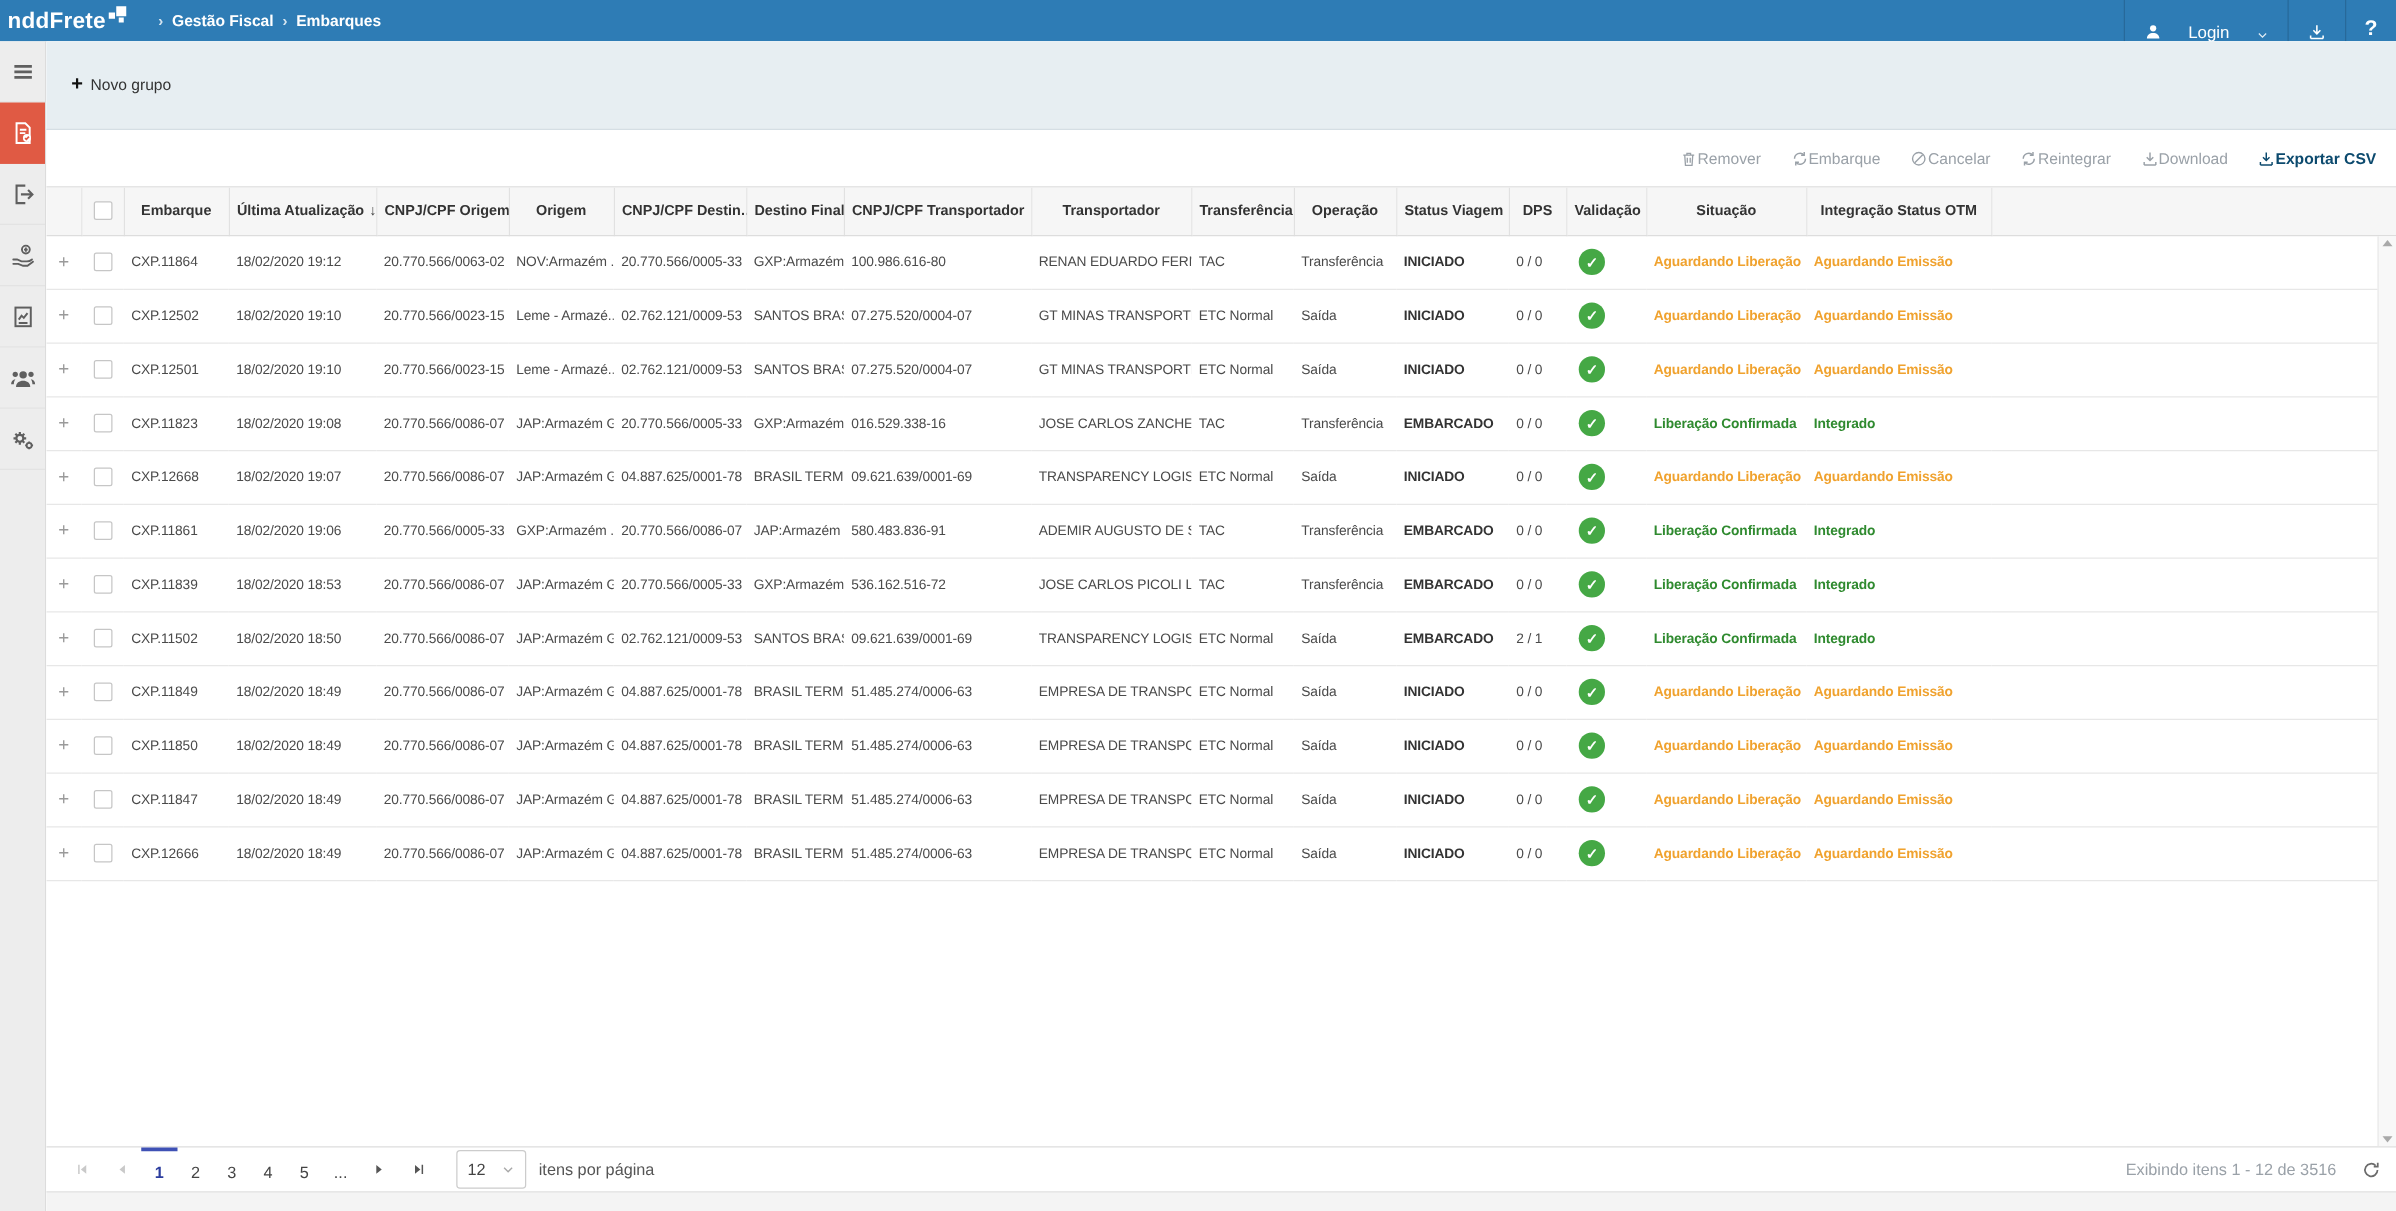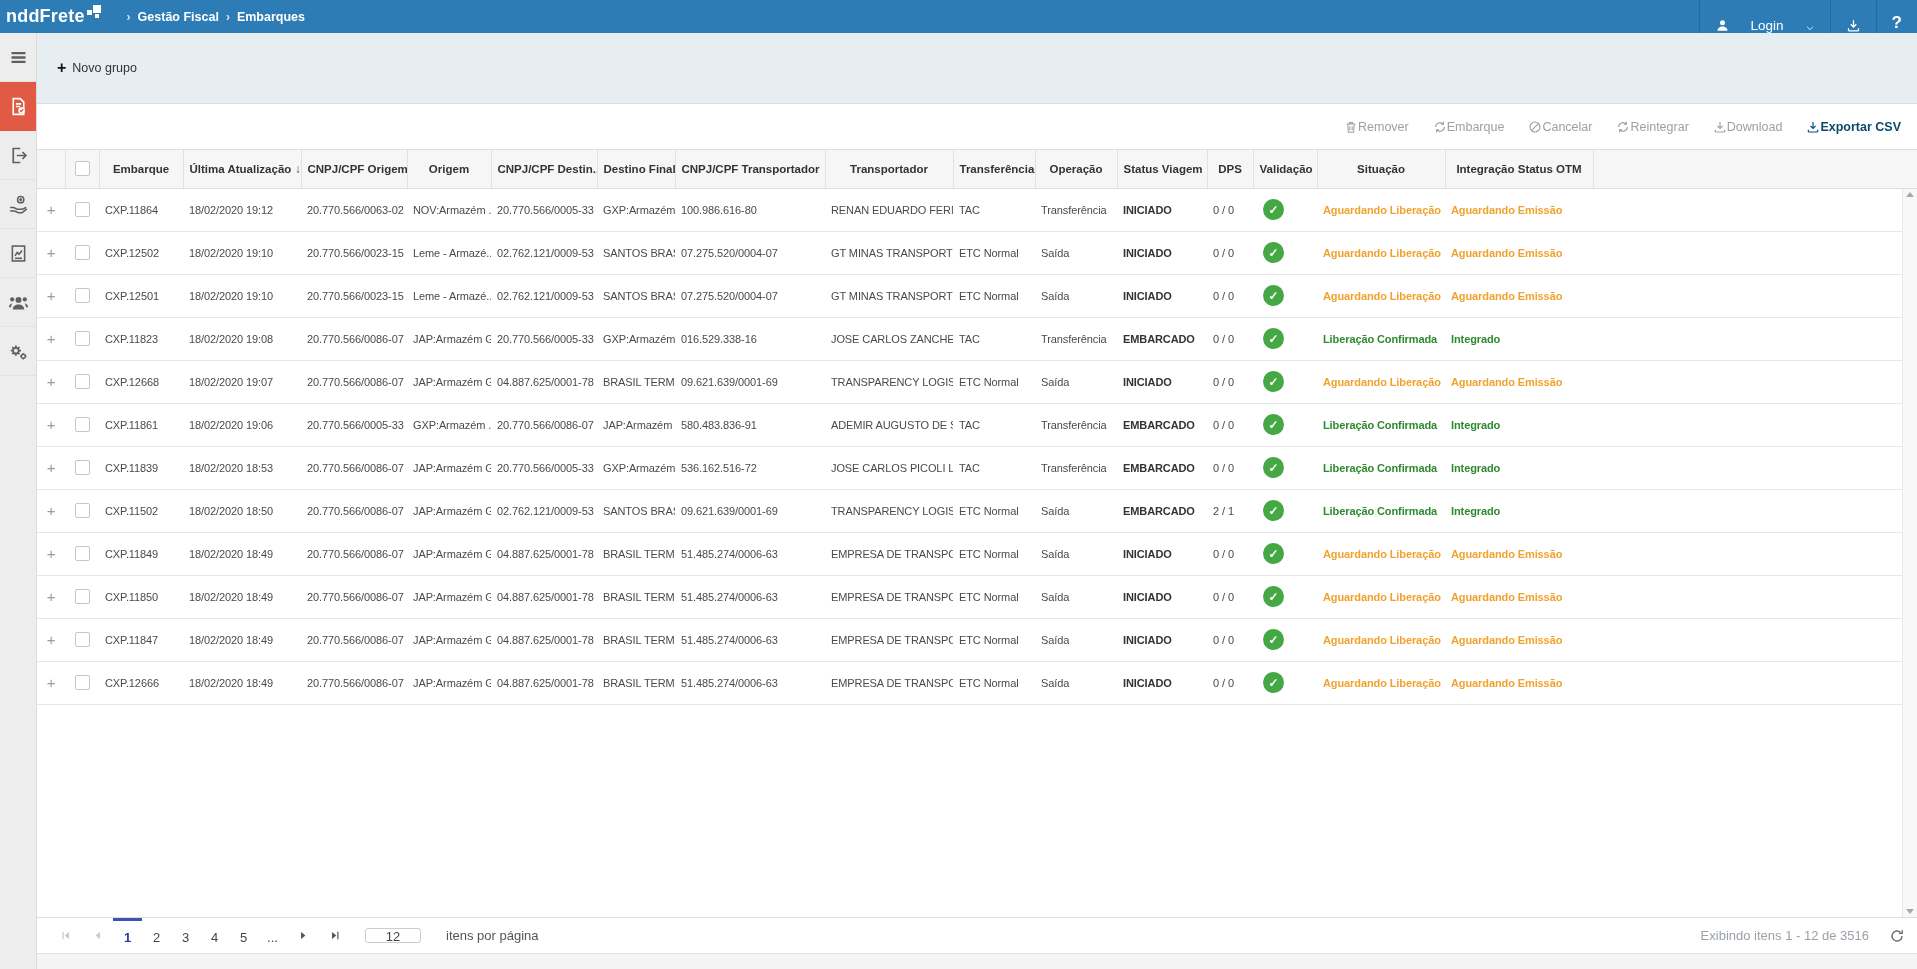--- a/index.html
+++ b/index.html
@@ -76,22 +76,22 @@
 
   
   .pager { height:36px; border-top:1px solid #ddd; display:flex; align-items:stretch; padding:0 12px; font-size:13px; color:#666; flex:0 0 auto; background:#fff; }
   .pg-btn { width:32px; display:flex; align-items:center; justify-content:center; cursor:pointer; }
   .pg-btn .ic { width:13px; height:13px; }
   .pg-btn.disabled { color:#c9c9c9; }
   .pg-btn.on { color:#555; }
   .pager-pages { display:flex; align-items:stretch; }
   .pg-num { min-width:29px; display:flex; align-items:center; justify-content:center; border-top:3px solid transparent; color:#444; cursor:pointer; padding:0 2px; }
   .pg-num.active { color:#2c3d9e; font-weight:bold; border-top-color:#3f51b5; }
-  .page-size { align-self:center; display:flex; align-items:center; justify-content:space-between; width:56px; height:15px;
-    border:1px solid #ccc; border-radius:3px; margin:0 25px 0 14px; padding:0 8px; color:#444; background:#fff; cursor:pointer;flex-direction:column; }
+  .page-size { align-self:center; display:flex; align-items:center; justify-content:space-between; width:56px; height:31px;
+    border:1px solid #ccc; border-radius:3px; margin:0 10px 0 14px; padding:0 8px; color:#444; background:#fff; cursor:pointer; }
   .page-size .chev-sm { width:11px; height:11px; color:#9a9a9a; }
   .pager-label { align-self:center; color:#555; }
   .pager-right { margin-left:auto; display:flex; align-items:center; gap:20px; color:#9aa1a8; }
   .reload-btn { background:none; border:none; color:#6b6b6b; cursor:pointer; display:flex; }
   .reload-btn .ic { width:16px; height:16px; }
   .bottom-strip { height:16px; background:#f4f4f4; border-top:1px solid #e2e2e2; flex:0 0 auto; }
 </style>
 </head>
 <body>
 

